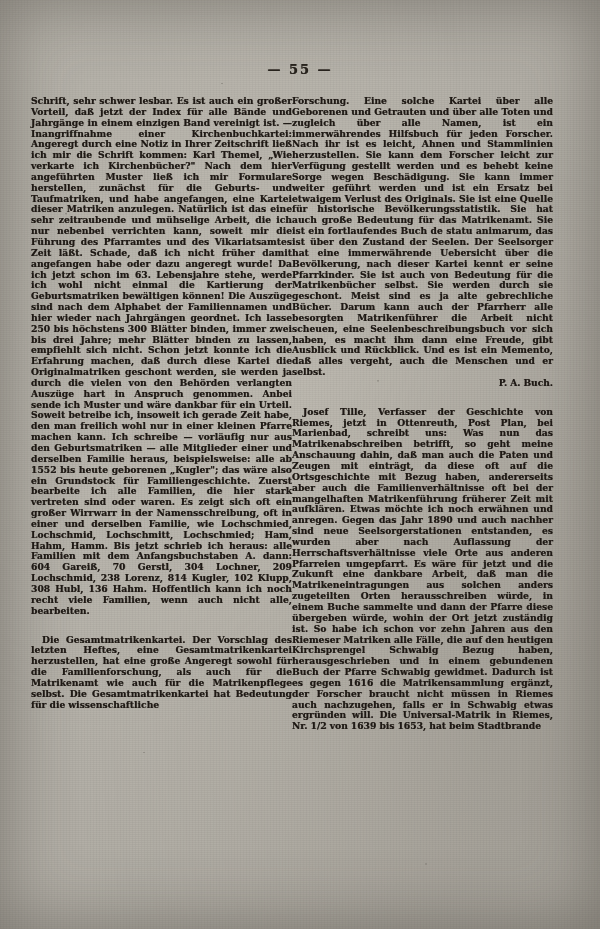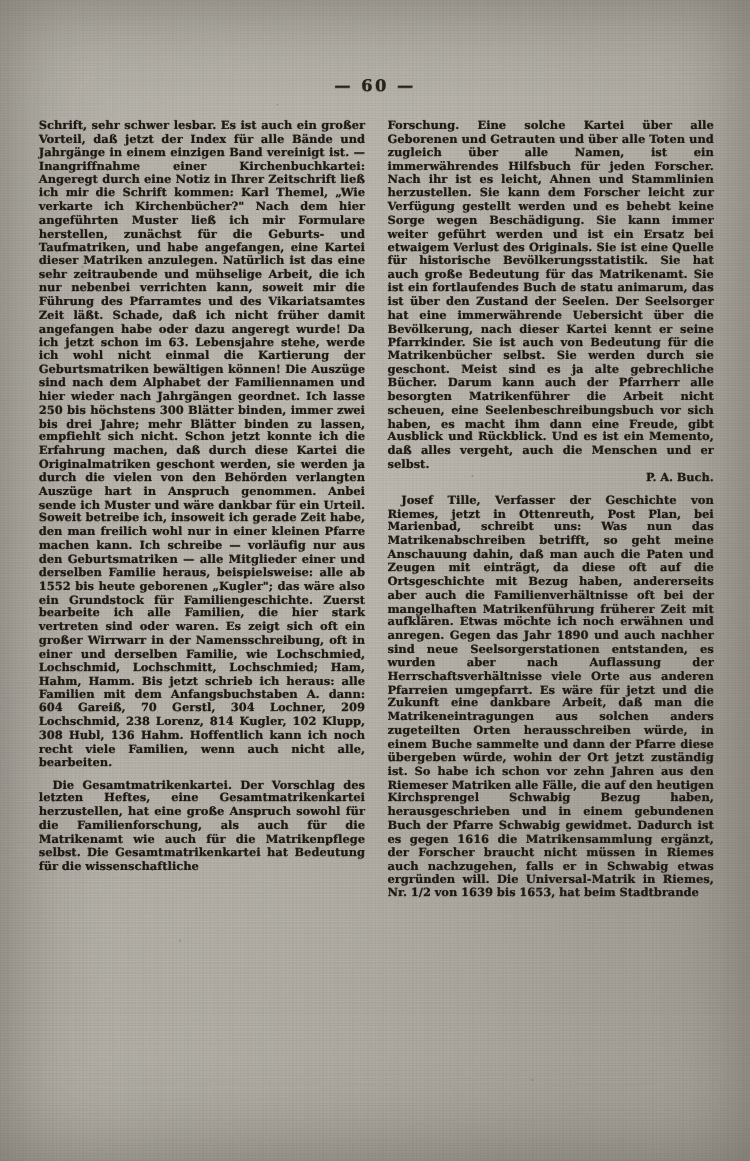--- a/index.html
+++ b/index.html
@@ -54,42 +54,41 @@
     z-index: 5;
   }
 
   .columns {
     position: absolute;
     top: 96px;
     left: 31px;
     width: 540px;
     height: 800px;
     display: flex;
-    gap: 18px;
     z-index: 5;
   }
   .col {
     width: 261px;
     color: #241f1b;
     font-size: 9.1px;
     line-height: 10.85px;
     text-align: justify;
     text-justify: inter-word;
     hyphens: manual;
     word-spacing: -0.2px;
     letter-spacing: 0.05px;
   }
   .col p {
     margin: 0;
   }
   .col p.indent {
     text-indent: 11px;
   }
   .col p.spaced {
-    margin-top: 7px;
+    margin-top: 18px;
   }
   .sig {
     text-align: right;
     margin-top: 1px;
     font-size: 9px;
   }
 
   
   .col, .page-number {
     font-weight: 600;
@@ -114,27 +113,27 @@
       radial-gradient(circle at 88% 66%, rgba(40,36,30,0.45) 0.5px, rgba(0,0,0,0) 1px),
       radial-gradient(circle at 24% 81%, rgba(40,36,30,0.4) 0.6px, rgba(0,0,0,0) 1.1px),
       radial-gradient(circle at 71% 93%, rgba(40,36,30,0.45) 0.5px, rgba(0,0,0,0) 1px);
   }
 </style>
 </head>
 <body>
 
 <div class="page">
 
-  <div class="page-number">— 60 —</div>
+  <div class="page-number">— 55 —</div>
 
   <div class="columns">
 
     <div class="col">
       <p>Schrift, sehr schwer lesbar. Es ist auch ein großer Vorteil, daß jetzt der Index für alle Bände und Jahrgänge in einem einzigen Band vereinigt ist. — Inangriffnahme einer Kirchenbuchkartei: Angeregt durch eine Notiz in Ihrer Zeitschrift ließ ich mir die Schrift kommen: Karl Themel, „Wie verkarte ich Kirchenbücher?" Nach dem hier angeführten Muster ließ ich mir Formulare herstellen, zunächst für die Geburts- und Taufmatriken, und habe angefangen, eine Kartei dieser Matriken anzulegen. Natürlich ist das eine sehr zeitraubende und mühselige Arbeit, die ich nur nebenbei verrichten kann, soweit mir die Führung des Pfarramtes und des Vikariatsamtes Zeit läßt. Schade, daß ich nicht früher damit angefangen habe oder dazu angeregt wurde! Da ich jetzt schon im 63. Lebensjahre stehe, werde ich wohl nicht einmal die Kartierung der Geburtsmatriken bewältigen können! Die Auszüge sind nach dem Alphabet der Familiennamen und hier wieder nach Jahrgängen geordnet. Ich lasse 250 bis höchstens 300 Blätter binden, immer zwei bis drei Jahre; mehr Blätter binden zu lassen, empfiehlt sich nicht. Schon jetzt konnte ich die Erfahrung machen, daß durch diese Kartei die Originalmatriken geschont werden, sie werden ja durch die vielen von den Behörden verlangten Auszüge hart in Anspruch genommen. Anbei sende ich Muster und wäre dankbar für ein Urteil. Soweit betreibe ich, insoweit ich gerade Zeit habe, den man freilich wohl nur in einer kleinen Pfarre machen kann. Ich schreibe — vorläufig nur aus den Geburtsmatriken — alle Mitglieder einer und derselben Familie heraus, beispielsweise: alle ab 1552 bis heute geborenen „Kugler"; das wäre also ein Grundstock für Familiengeschichte. Zuerst bearbeite ich alle Familien, die hier stark vertreten sind oder waren. Es zeigt sich oft ein großer Wirrwarr in der Namensschreibung, oft in einer und derselben Familie, wie Lochschmied, Lochschmid, Lochschmitt, Lochschmied; Ham, Hahm, Hamm. Bis jetzt schrieb ich heraus: alle Familien mit dem Anfangsbuchstaben A. dann: 604 Gareiß, 70 Gerstl, 304 Lochner, 209 Lochschmid, 238 Lorenz, 814 Kugler, 102 Klupp, 308 Hubl, 136 Hahm. Hoffentlich kann ich noch recht viele Familien, wenn auch nicht alle, bearbeiten.</p>
-      <p class="indent spaced">Die Gesamtmatrikenkartei. Der Vorschlag des letzten Heftes, eine Gesamtmatrikenkartei herzustellen, hat eine große Anspruch sowohl für die Familienforschung, als auch für die Matrikenamt wie auch für die Matrikenpflege selbst. Die Gesamtmatrikenkartei hat Bedeutung für die wissenschaftliche</p>
+      <p class="indent spaced">Die Gesamtmatrikenkartei. Der Vorschlag des letzten Heftes, eine Gesamtmatrikenkartei herzustellen, hat eine große Angeregt sowohl für die Familienforschung, als auch für die Matrikenamt wie auch für die Matrikenpflege selbst. Die Gesamtmatrikenkartei hat Bedeutung für die wissenschaftliche</p>
     </div>
 
     <div class="col">
       <p>Forschung. Eine solche Kartei über alle Geborenen und Getrauten und über alle Toten und zugleich über alle Namen, ist ein immerwährendes Hilfsbuch für jeden Forscher. Nach ihr ist es leicht, Ahnen und Stammlinien herzustellen. Sie kann dem Forscher leicht zur Verfügung gestellt werden und es behebt keine Sorge wegen Beschädigung. Sie kann immer weiter geführt werden und ist ein Ersatz bei etwaigem Verlust des Originals. Sie ist eine Quelle für historische Bevölkerungsstatistik. Sie hat auch große Bedeutung für das Matrikenamt. Sie ist ein fortlaufendes Buch de statu animarum, das ist über den Zustand der Seelen. Der Seelsorger hat eine immerwährende Uebersicht über die Bevölkerung, nach dieser Kartei kennt er seine Pfarrkinder. Sie ist auch von Bedeutung für die Matrikenbücher selbst. Sie werden durch sie geschont. Meist sind es ja alte gebrechliche Bücher. Darum kann auch der Pfarrherr alle besorgten Matrikenführer die Arbeit nicht scheuen, eine Seelenbeschreibungsbuch vor sich haben, es macht ihm dann eine Freude, gibt Ausblick und Rückblick. Und es ist ein Memento, daß alles vergeht, auch die Menschen und er selbst.</p>
       <p class="sig">P. A. Buch.</p>
       <p class="indent spaced">Josef Tille, Verfasser der Geschichte von Riemes, jetzt in Ottenreuth, Post Plan, bei Marienbad, schreibt uns: Was nun das Matrikenabschreiben betrifft, so geht meine Anschauung dahin, daß man auch die Paten und Zeugen mit einträgt, da diese oft auf die Ortsgeschichte mit Bezug haben, andererseits aber auch die Familienverhältnisse oft bei der mangelhaften Matrikenführung früherer Zeit mit aufklären. Etwas möchte ich noch erwähnen und anregen. Gegen das Jahr 1890 und auch nachher sind neue Seelsorgerstationen entstanden, es wurden aber nach Auflassung der Herrschaftsverhältnisse viele Orte aus anderen Pfarreien umgepfarrt. Es wäre für jetzt und die Zukunft eine dankbare Arbeit, daß man die Matrikeneintragungen aus solchen anders zugeteilten Orten herausschreiben würde, in einem Buche sammelte und dann der Pfarre diese übergeben würde, wohin der Ort jetzt zuständig ist. So habe ich schon vor zehn Jahren aus den Riemeser Matriken alle Fälle, die auf den heutigen Kirchsprengel Schwabig Bezug haben, herausgeschrieben und in einem gebundenen Buch der Pfarre Schwabig gewidmet. Dadurch ist es gegen 1616 die Matrikensammlung ergänzt, der Forscher braucht nicht müssen in Riemes auch nachzugehen, falls er in Schwabig etwas ergründen will. Die Universal-Matrik in Riemes, Nr. 1/2 von 1639 bis 1653, hat beim Stadtbrande</p>
     </div>
 
   </div>
 

